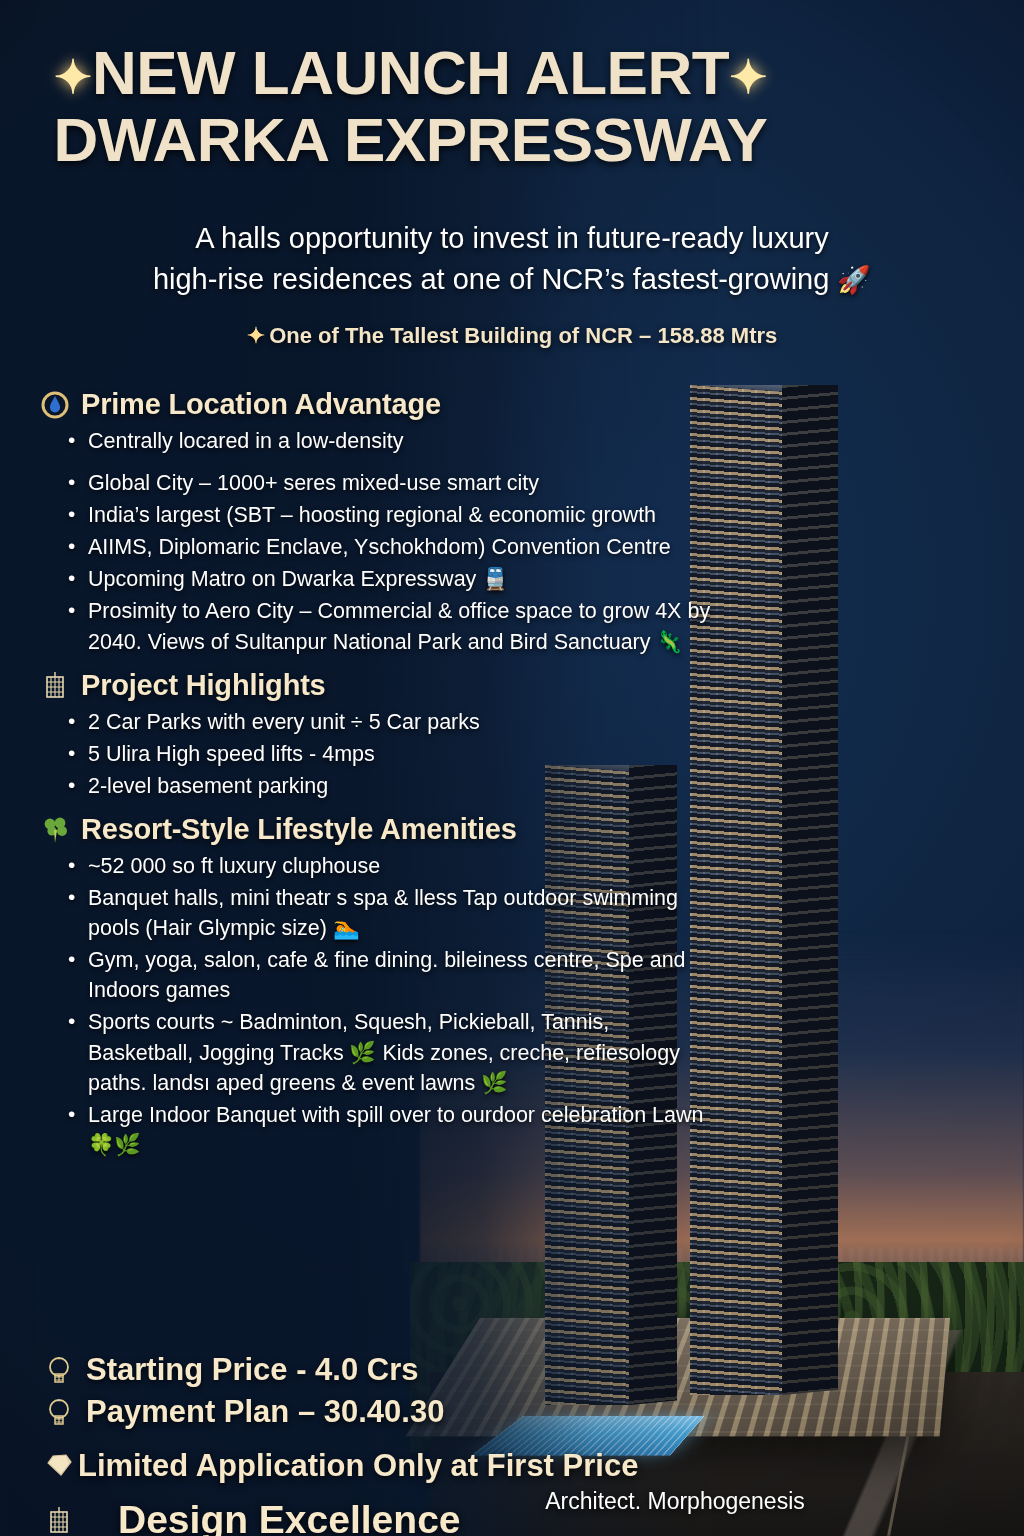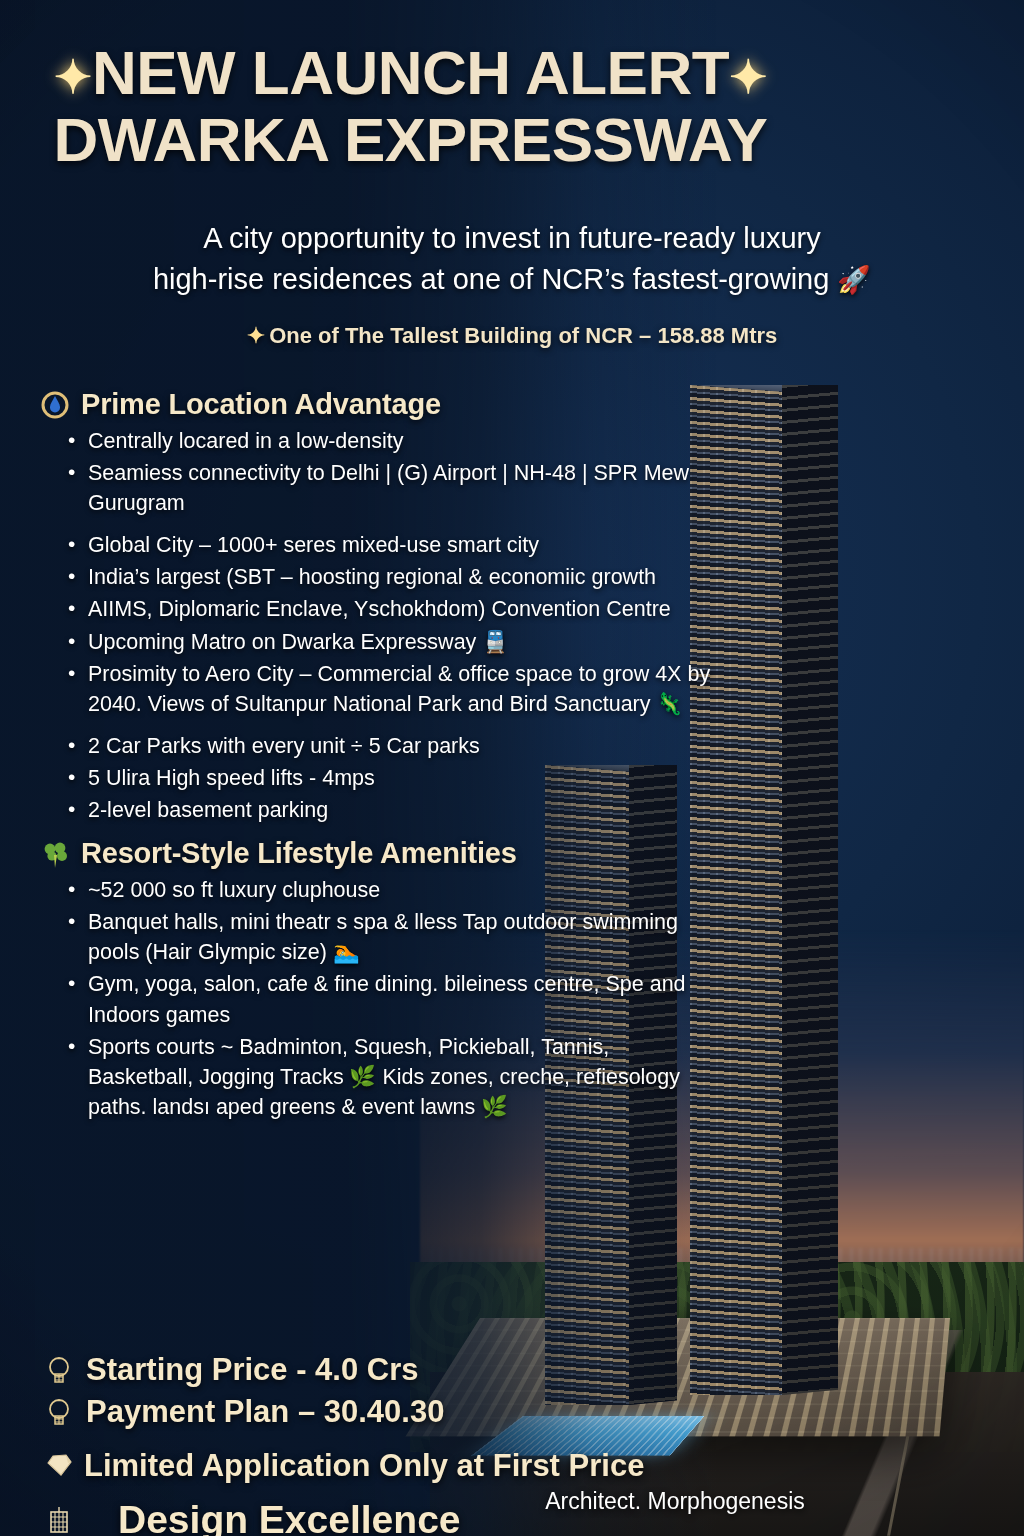--- a/index.html
+++ b/index.html
@@ -227,21 +227,21 @@
 
   
   .price-block { position:absolute; left:44px; top:1352px; width:720px; }
   .price-row {
     display:flex; align-items:center; gap:12px; margin-bottom:6px;
   }
   .price-row .ptext {
     color:#f6e8c8; font-size:31px; font-weight:700;
     text-shadow:0 2px 6px rgba(0,0,0,.85);
   }
-  .limited-row { display:flex; align-items:center; gap:10px; margin-top:18px; }
+  .limited-row { display:flex; align-items:center; gap:4px; margin-top:18px; }
   .limited-row .ltext {
     color:#f6e8c8; font-size:31px; font-weight:700;
     text-shadow:0 2px 7px rgba(0,0,0,.9);
   }
   .design-row { display:flex; align-items:center; gap:12px; margin-top:14px; }
   .design-row .dtext {
     color:#f6e8c8; font-size:39px; font-weight:700;
     text-shadow:0 2px 7px rgba(0,0,0,.9);
     margin-left:32px;
   }
@@ -289,21 +289,21 @@
   <div class="content">
 
     <div class="headline-wrap">
       <div class="headline">
         <span class="spark">✦</span><span>NEW LAUNCH ALERT</span><span class="spark">✦</span>
       </div>
       <div class="headline">DWARKA EXPRESSWAY</div>
     </div>
 
     <div class="subhead">
-      <div>A city opportunity to invest in future-ready luxury</div>
+      <div>A halls opportunity to invest in future-ready luxury</div>
       <div>
         <span>high-rise residences at one of NCR’s fastest-growing</span>
         <span class="rocket">🚀</span>
       </div>
     </div>
 
     <div class="tallest">
       <span class="spark">✦</span><span>One of The Tallest Building of NCR – 158.88 Mtrs</span>
     </div>
 
@@ -311,33 +311,41 @@
         <div class="section">
           <div class="sec-head">
             <span class="ico"><svg viewBox="0 0 30 30" width="30" height="30">
                 <circle cx="15" cy="15" r="12" fill="none" stroke="#e0bf78" stroke-width="3"></circle>
                 <path d="M15 6 C11 13 10 15 10 17.5 A5 5 0 0 0 20 17.5 C20 15 19 13 15 6 Z" fill="#2f6fd0"></path>
               </svg></span>
             <span class="title">Prime Location Advantage</span>
           </div>
           <ul class="bullets">
             <li>Centrally locared in a low-density</li>
-            <li>Seamiess connectivity to Delhi | (G) Airport | NH-48 | SPR Mew Gurugram</li>
           </ul>
         </div>
         <div class="section">
           <ul class="bullets">
             <li>Global City – 1000+ seres mixed-use smart city</li>
             <li>India’s largest (SBT – hoosting regional &amp; economiic growth</li>
             <li>AIIMS, Diplomaric Enclave, Yschokhdom) Convention Centre</li>
             <li>Upcoming Matro on Dwarka Expressway 🚆</li>
             <li>Prosimity to Aero City – Commercial &amp; office space to grow 4X by 2040. Views of Sultanpur National Park and Bird Sanctuary 🦎</li>
           </ul>
         </div>
         <div class="section">
+          <div class="sec-head">
+            <span class="ico"><svg viewBox="0 0 30 30" width="30" height="30">
+                <rect x="7" y="7" width="16" height="20" fill="none" stroke="#e8d7ae" stroke-width="1.6"></rect>
+                <path d="M15 2 L15 7" stroke="#e8d7ae" stroke-width="1.4"></path>
+                <path d="M7 12 H23 M7 17 H23 M7 22 H23" stroke="#e8d7ae" stroke-width="1.1"></path>
+                <path d="M11 7 V27 M15 7 V27 M19 7 V27" stroke="#e8d7ae" stroke-width="1.1"></path>
+              </svg></span>
+            <span class="title">Project Highlights</span>
+          </div>
           <ul class="bullets">
             <li>2 Car Parks with every unit ÷ 5 Car parks</li>
             <li>5 Ulira High  speed lifts - 4mps</li>
             <li>2-level basement parking</li>
           </ul>
         </div>
         <div class="section">
           <div class="sec-head">
             <span class="ico"><svg viewBox="0 0 30 30" width="30" height="30">
                 <g fill="#6aa83a">
@@ -348,20 +356,21 @@
                 </g>
                 <path d="M14 16 L15 29 L17 16 Z" fill="#b9cf4e"></path>
               </svg></span>
             <span class="title">Resort-Style Lifestyle Amenities</span>
           </div>
           <ul class="bullets">
             <li>~52 000 so ft  luxury cluphouse</li>
             <li>Banquet halls, mini theatr s  spa &amp; lless Tap outdoor swimming pools (Hair Glympic size) 🏊</li>
             <li>Gym, yoga, salon, cafe &amp; fine dining. bileiness centre, Spe and Indoors games</li>
             <li>Sports courts ~ Badminton, Squesh, Pickieball, Tannis, Basketball, Jogging Tracks 🌿 Kids zones, creche, refiesology paths. landsı aped greens &amp; event lawns 🌿</li>
+            <li>Large Indoor Banquet with spill over to ourdoor celebration Lawn 🍀🌿</li>
           </ul>
         </div>
       </div>
 
     <div class="price-block">
       <div id="pricing-root">
           <div class="price-row">
             <span class="ico"><svg viewBox="0 0 30 30" width="30" height="30">
                 <path d="M15 3 A9 9 0 0 0 15 21 A9 9 0 0 0 15 3 Z" fill="none" stroke="#e0c98f" stroke-width="1.8"></path>
                 <rect x="11" y="19" width="8" height="8" fill="none" stroke="#e0c98f" stroke-width="1.5"></rect>

